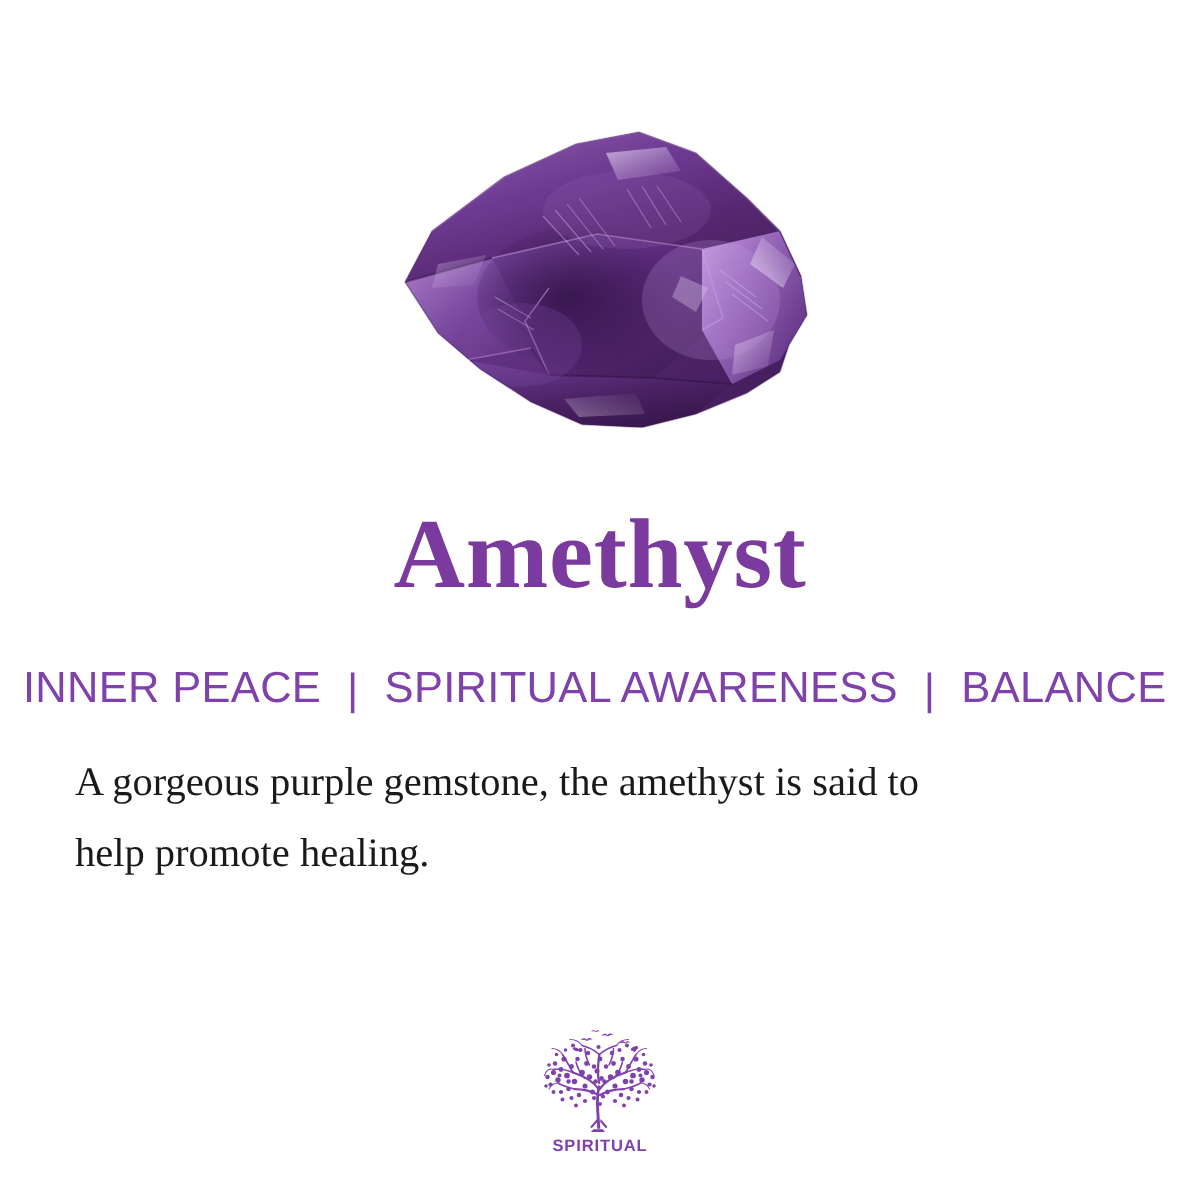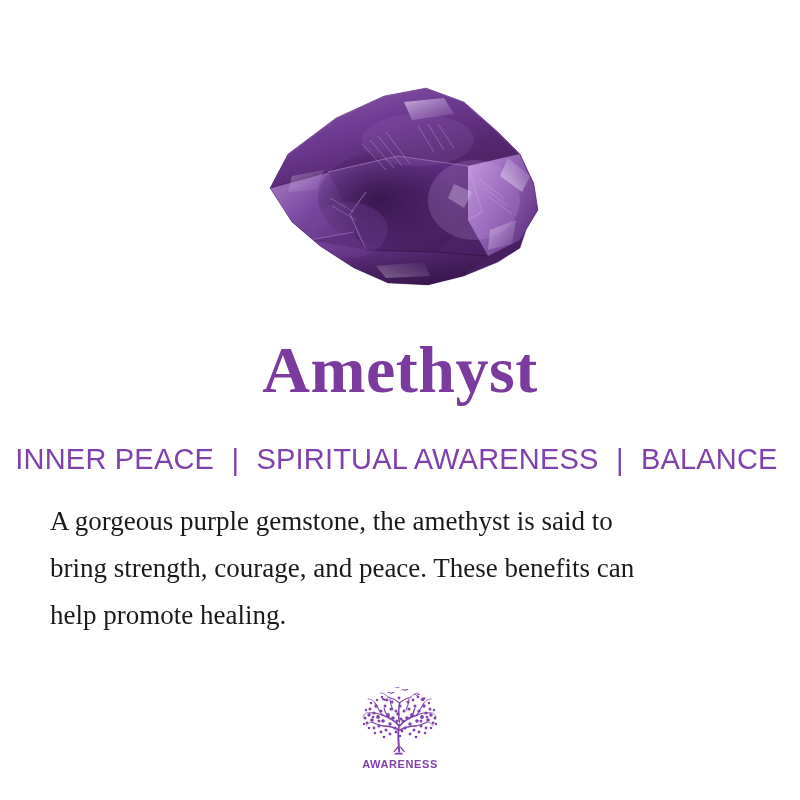--- a/index.html
+++ b/index.html
@@ -230,21 +230,20 @@
   <div class="keywords">
     <span class="kw">INNER PEACE</span>
     <span class="sep">|</span>
     <span class="kw">SPIRITUAL AWARENESS</span>
     <span class="sep">|</span>
     <span class="kw">BALANCE</span>
   </div>
 
   <div class="description">
     <span class="line">A gorgeous purple gemstone, the amethyst is said to</span>
-    <span class="line">bring strength, courage, and peace. These benefits can</span>
     <span class="line">help promote healing.</span>
   </div>
 
   <div class="brand">
     <svg class="brand-mark" viewBox="0 0 86 70" xmlns="http://www.w3.org/2000/svg">
       <g fill="#7f41ac">
 
         <path d="M41.2,66.5 L40.4,52 C40.2,47 40.6,42 41.6,37.5 L43.3,37.8
                  C42.4,42.2 42.1,47 42.3,52 L43.2,66.5 Z"></path>
         <path d="M38.6,66.8 L44.9,66.8 L46.3,68.6 L36.9,68.6 Z"></path>
@@ -379,16 +378,16 @@
                    C50.4,3.6 49.2,4.0 48.3,5.0 C47.2,4.0 45.7,3.9 44,4.5 Z"></path>
           <path d="M56,9.5 C57.4,7.8 58.9,8.0 59.8,9.1 C60.6,7.8 62.2,7.7 63.3,9.2
                    C62.0,8.7 60.9,9.0 60.1,9.9 C59.0,9.0 57.6,8.9 56,9.5 Z"></path>
           <path d="M37,1.8 C38.2,0.5 39.4,0.7 40.1,1.6 C40.8,0.6 42.0,0.5 42.9,1.7
                    C41.8,1.3 41.0,1.5 40.4,2.2 C39.6,1.5 38.2,1.4 37,1.8 Z"></path>
           <ellipse cx="66" cy="13" rx="2.6" ry="1.3" transform="rotate(-24 66 13)"></ellipse>
           <ellipse cx="27" cy="13.5" rx="2.2" ry="1.1" transform="rotate(22 27 13.5)"></ellipse>
         </g>
       </g>
     </svg>
-    <div class="brand-name">AWARENESS</div>
+    <div class="brand-name">SPIRITUAL</div>
   </div>
 
 </div>
 
 </body></html>

